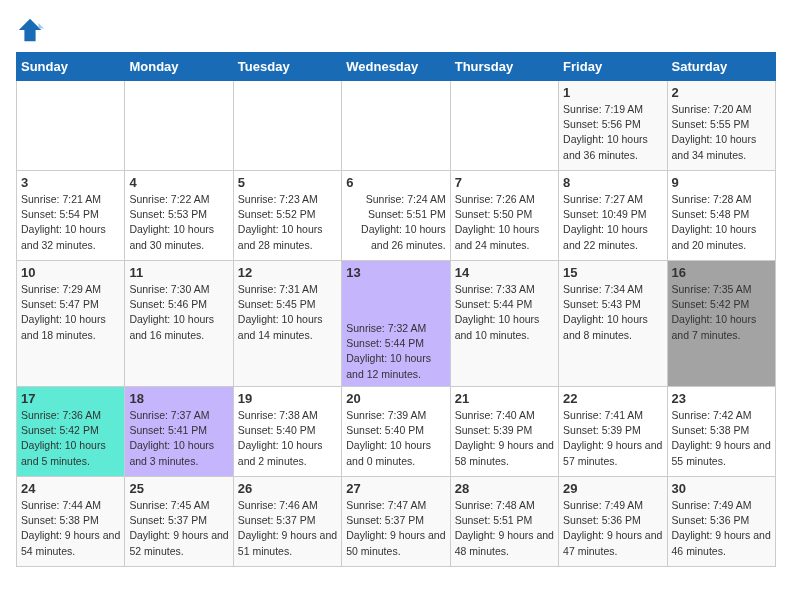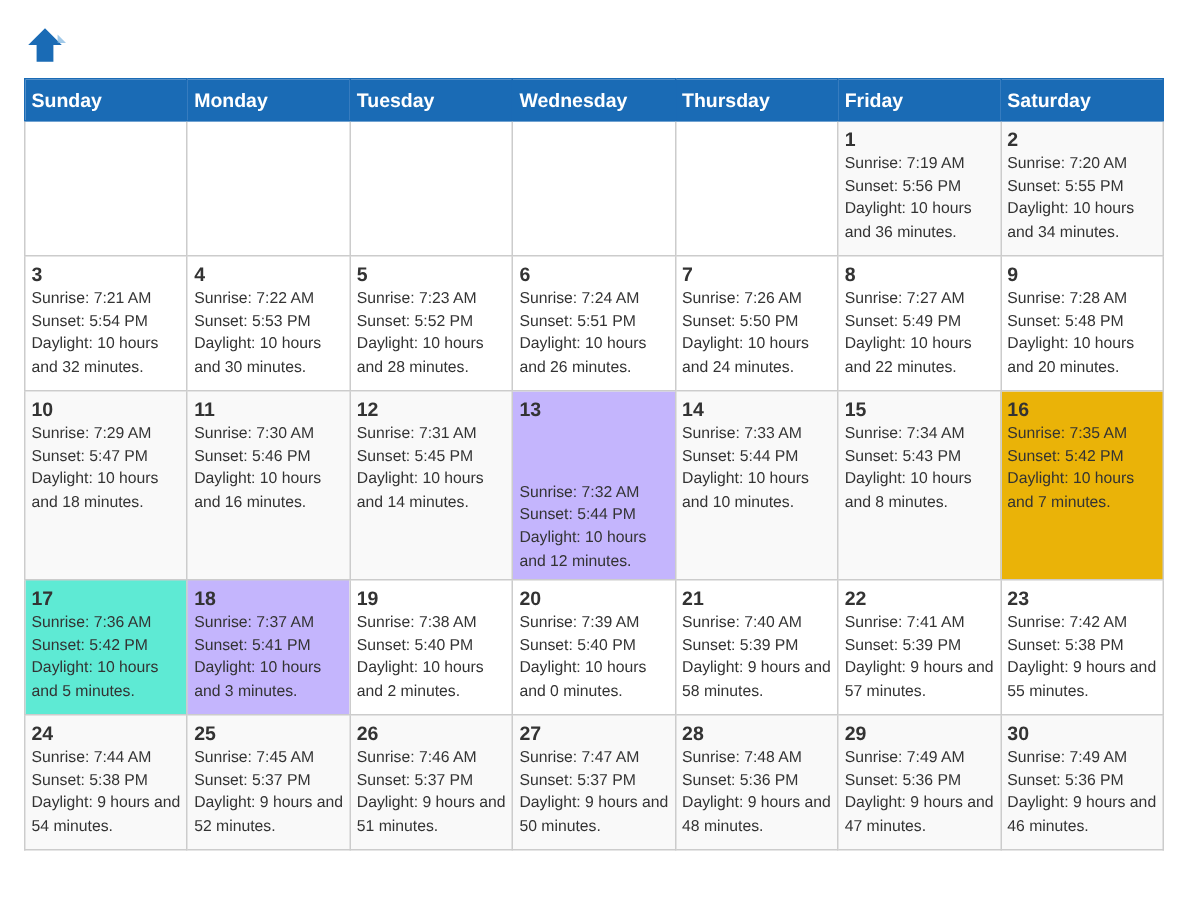--- a/index.html
+++ b/index.html
@@ -154,34 +154,34 @@
 Daylight: 10 hours and 30 minutes.</div>
         </td>
         <td style="background: rgb(255, 255, 255);">
           <span class="day-num">5</span>
           <div class="day-info" style="white-space: pre-line;">Sunrise: 7:23 AM
 Sunset: 5:52 PM
 Daylight: 10 hours and 28 minutes.</div>
         </td>
         <td style="background: rgb(255, 255, 255);">
           <span class="day-num">6</span>
-          <div class="day-info" style="white-space: pre-line;">Sunrise: 7:24 AM
+          <div class="day-info" style="white-space: pre-line; text-align: right;">Sunrise: 7:24 AM
 Sunset: 5:51 PM
 Daylight: 10 hours and 26 minutes.</div>
         </td>
         <td style="background: rgb(255, 255, 255);">
           <span class="day-num">7</span>
           <div class="day-info" style="white-space: pre-line;">Sunrise: 7:26 AM
 Sunset: 5:50 PM
 Daylight: 10 hours and 24 minutes.</div>
         </td>
         <td style="background: rgb(255, 255, 255);">
           <span class="day-num">8</span>
           <div class="day-info" style="white-space: pre-line;">Sunrise: 7:27 AM
-Sunset: 5:49 PM
+Sunset: 10:49 PM
 Daylight: 10 hours and 22 minutes.</div>
         </td>
         <td style="background: rgb(255, 255, 255);">
           <span class="day-num">9</span>
           <div class="day-info" style="white-space: pre-line;">Sunrise: 7:28 AM
 Sunset: 5:48 PM
 Daylight: 10 hours and 20 minutes.</div>
         </td>
       </tr>
       <tr>
@@ -214,21 +214,21 @@
           <div class="day-info" style="white-space: pre-line;">Sunrise: 7:33 AM
 Sunset: 5:44 PM
 Daylight: 10 hours and 10 minutes.</div>
         </td>
         <td style="background: rgb(249, 249, 249);">
           <span class="day-num">15</span>
           <div class="day-info" style="white-space: pre-line;">Sunrise: 7:34 AM
 Sunset: 5:43 PM
 Daylight: 10 hours and 8 minutes.</div>
         </td>
-        <td style="background: #eab308;">
+        <td style="background: #a3a3a3;">
           <span class="day-num">16</span>
           <div class="day-info" style="white-space: pre-line;">Sunrise: 7:35 AM
 Sunset: 5:42 PM
 Daylight: 10 hours and 7 minutes.</div>
         </td>
       </tr>
       <tr>
         <td style="background: #5eead4;">
           <span class="day-num">17</span>
           <div class="day-info" style="white-space: pre-line;">Sunrise: 7:36 AM
@@ -293,21 +293,21 @@
         </td>
         <td style="background: rgb(249, 249, 249);">
           <span class="day-num">27</span>
           <div class="day-info" style="white-space: pre-line;">Sunrise: 7:47 AM
 Sunset: 5:37 PM
 Daylight: 9 hours and 50 minutes.</div>
         </td>
         <td style="background: rgb(249, 249, 249);">
           <span class="day-num">28</span>
           <div class="day-info" style="white-space: pre-line;">Sunrise: 7:48 AM
-Sunset: 5:36 PM
+Sunset: 5:51 PM
 Daylight: 9 hours and 48 minutes.</div>
         </td>
         <td style="background: rgb(249, 249, 249);">
           <span class="day-num">29</span>
           <div class="day-info" style="white-space: pre-line;">Sunrise: 7:49 AM
 Sunset: 5:36 PM
 Daylight: 9 hours and 47 minutes.</div>
         </td>
         <td style="background: rgb(249, 249, 249);">
           <span class="day-num">30</span>

